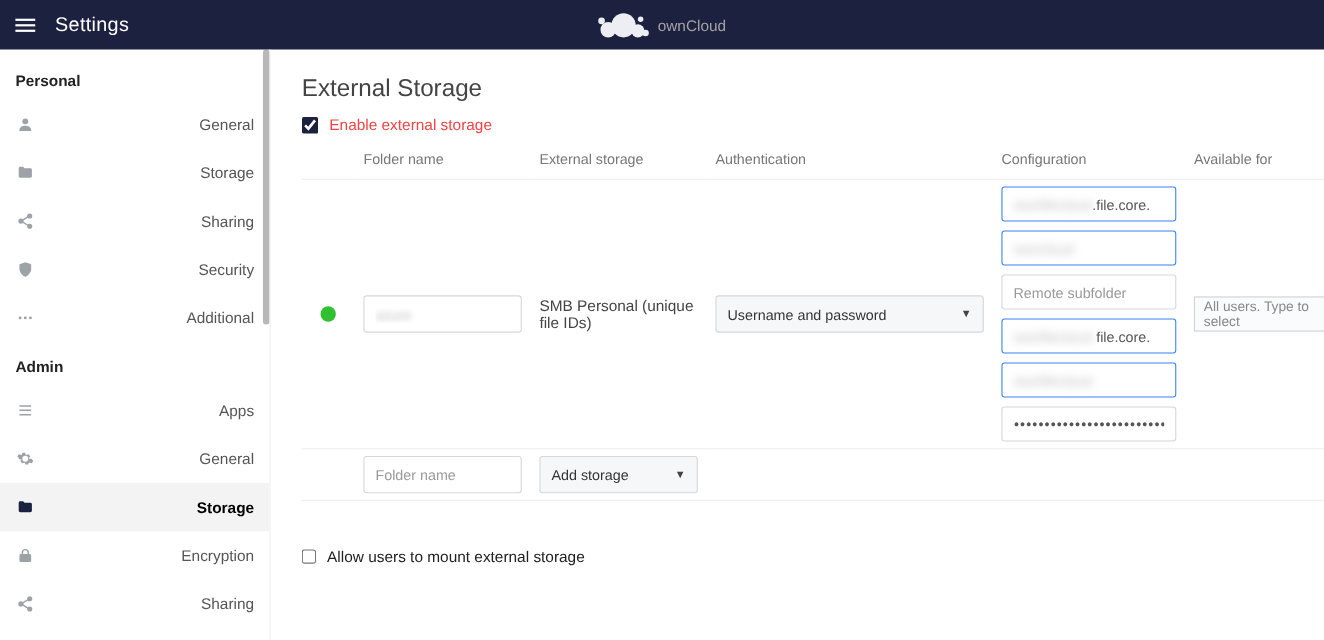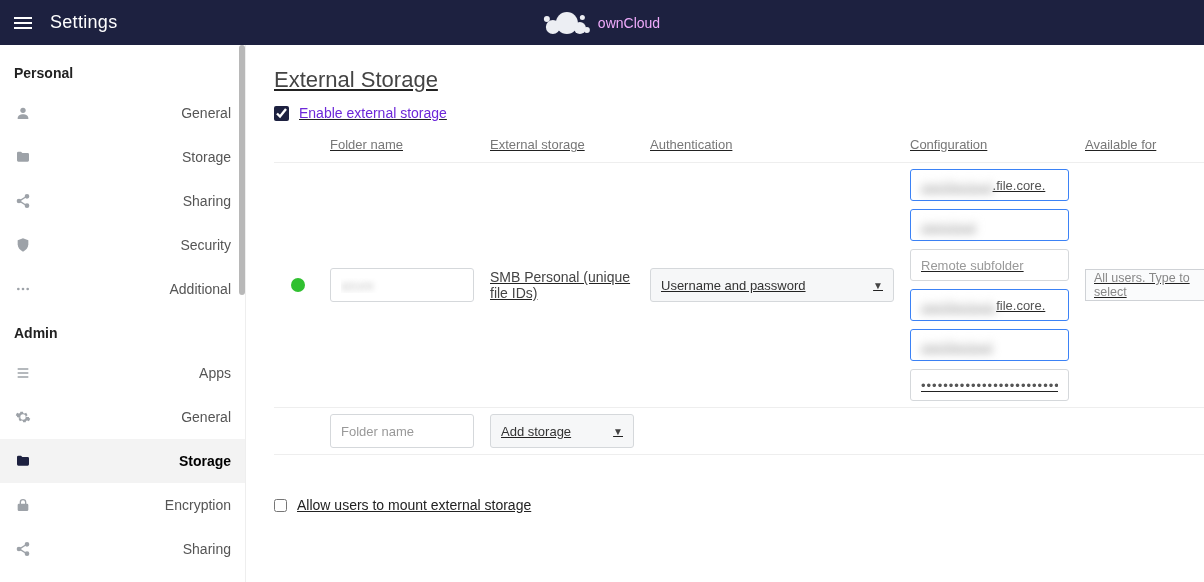--- a/index.html
+++ b/index.html
@@ -22,21 +22,21 @@
     position: relative;
   }
   .topbar-left { display: flex; align-items: center; gap: 18px; padding-left: 14px; }
   .hamburger { display: flex; flex-direction: column; gap: 3px; cursor: pointer; }
   .hamburger span { display: block; width: 18px; height: 2px; background: #fff; }
   .topbar-title { font-size: 18px; font-weight: 300; letter-spacing: .3px; }
   .topbar-center {
     position: absolute; left: 50%; transform: translateX(-50%);
     display: flex; align-items: center; gap: 8px;
   }
-  .brand-text { font-size: 14px; color: #f0abfc; }
+  .brand-text { font-size: 14px; color: #a3a3a3; }
 
   
   .cloud-logo { width: 46px; height: 26px; position: relative; }
   .cloud-logo span { position: absolute; background: #eceef3; border-radius: 50%; }
   .cloud-logo .c1 { width: 14px; height: 14px; left: 2px;  top: 10px; }
   .cloud-logo .c2 { width: 22px; height: 22px; left: 12px; top: 2px;  }
   .cloud-logo .c3 { width: 12px; height: 12px; left: 30px; top: 12px; }
   .cloud-logo .c4 { width: 6px;  height: 6px;  left: 40px; top: 17px; }
   .cloud-logo .c5 { width: 6px;  height: 6px;  left: 0px;  top: 6px;  }
   .cloud-logo .c6 { width: 5px;  height: 5px;  left: 36px; top: 5px;  }
@@ -63,27 +63,27 @@
     display: flex; align-items: center; gap: 16px;
     height: 44px; padding: 0 14px; cursor: pointer;
     color: #555;
     justify-content: space-between;
   }
   .nav-item .icon { width: 18px; display: flex; align-items: center; justify-content: center; color:#9da2a8; }
   .nav-item.active { background: #f3f3f3; color: #000; font-weight: 700; }
   .nav-item.active .icon { color: #1d2140; }
   .nav-item .label { font-size: 14px; }
 
-  .content { flex: 1; overflow: auto; padding: 22px 0 40px 28px; text-decoration: underline; }
+  .content { flex: 1; overflow: auto; padding: 22px 0 40px 28px; }
 
   h2.page-title { font-size: 22px; font-weight: 400; color: #444; margin-bottom: 12px; }
 
   .check-row { display: flex; align-items: center; gap: 10px; margin-bottom: 10px; }
   .check-row input[type=checkbox] { width: 15px; height: 15px; accent-color: #1d2140; }
-  .check-row label { color: #6d28d9; }
+  .check-row label { color: #ef4444; }
 
   table.ext { width: 100%; border-collapse: collapse; table-layout: fixed; }
   table.ext th {
     text-align: left; font-weight: 400; color: #777; font-size: 13px;
     padding: 6px 8px 10px 8px; border-bottom: 1px solid #eee;
   }
   table.ext td { padding: 6px 8px; vertical-align: middle; border-bottom: 1px solid #eee; }
   col.status { width: 48px; }
   col.folder { width: 160px; }
   col.storage{ width: 160px; }

